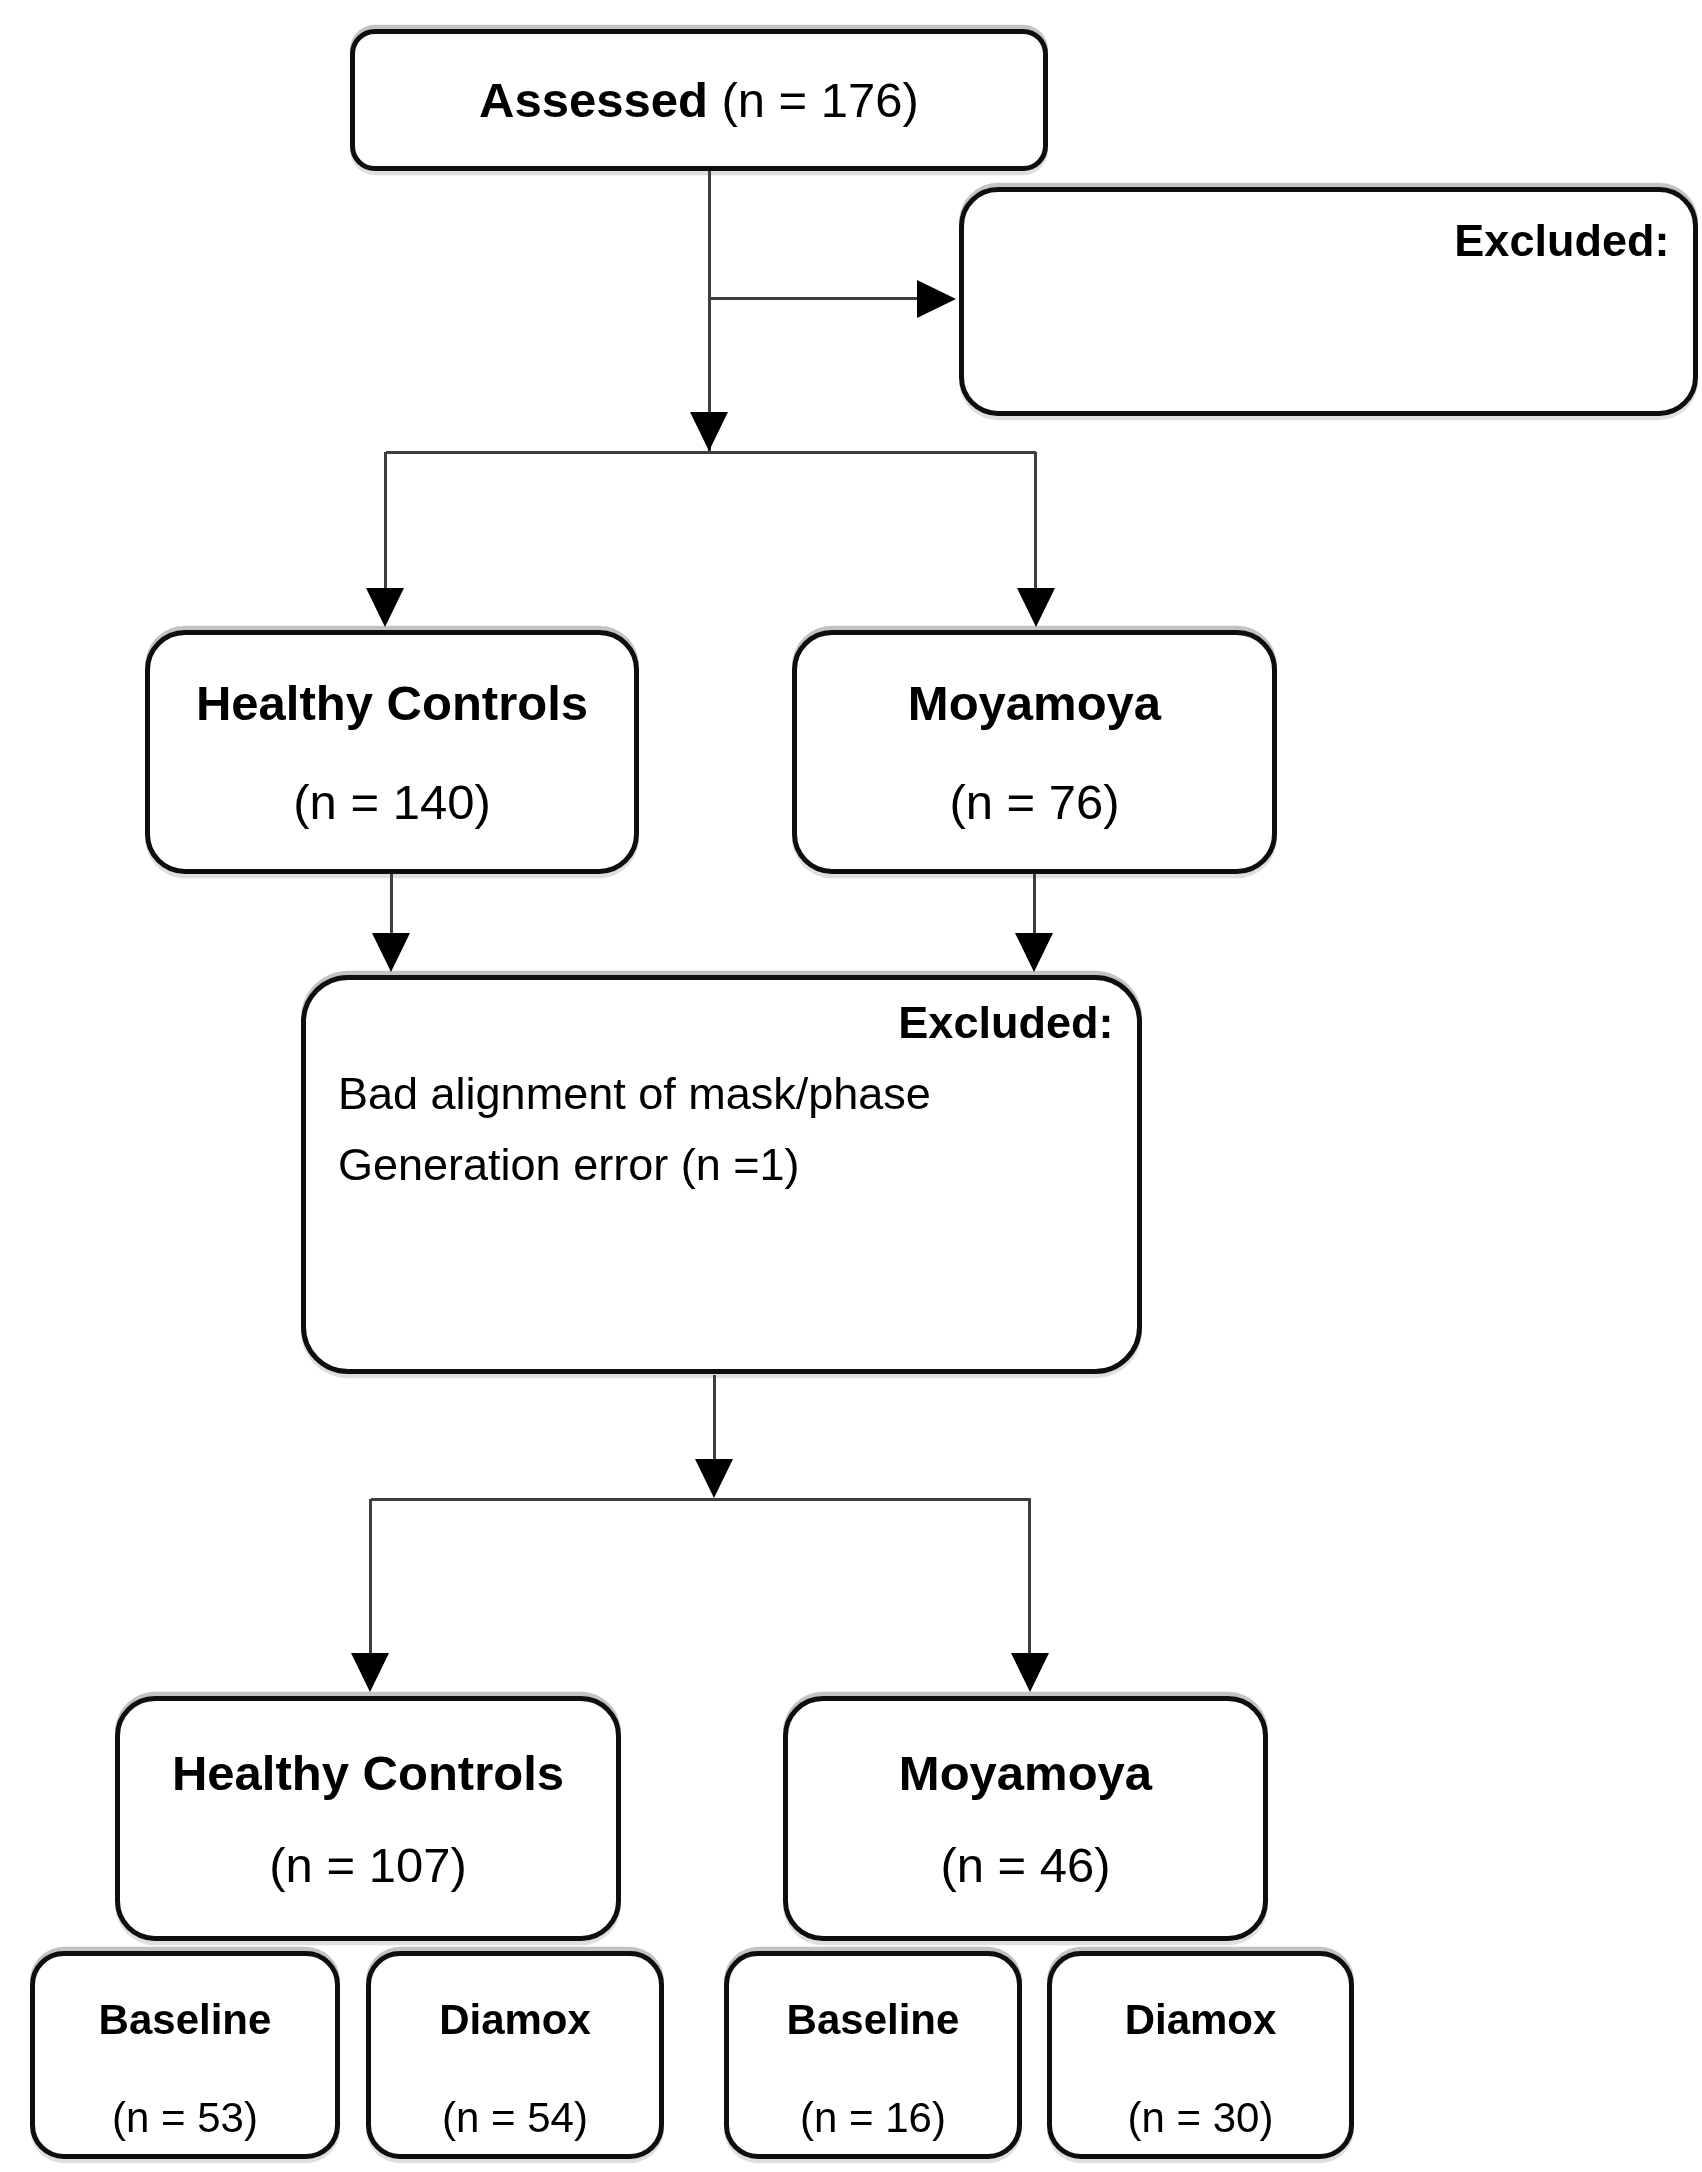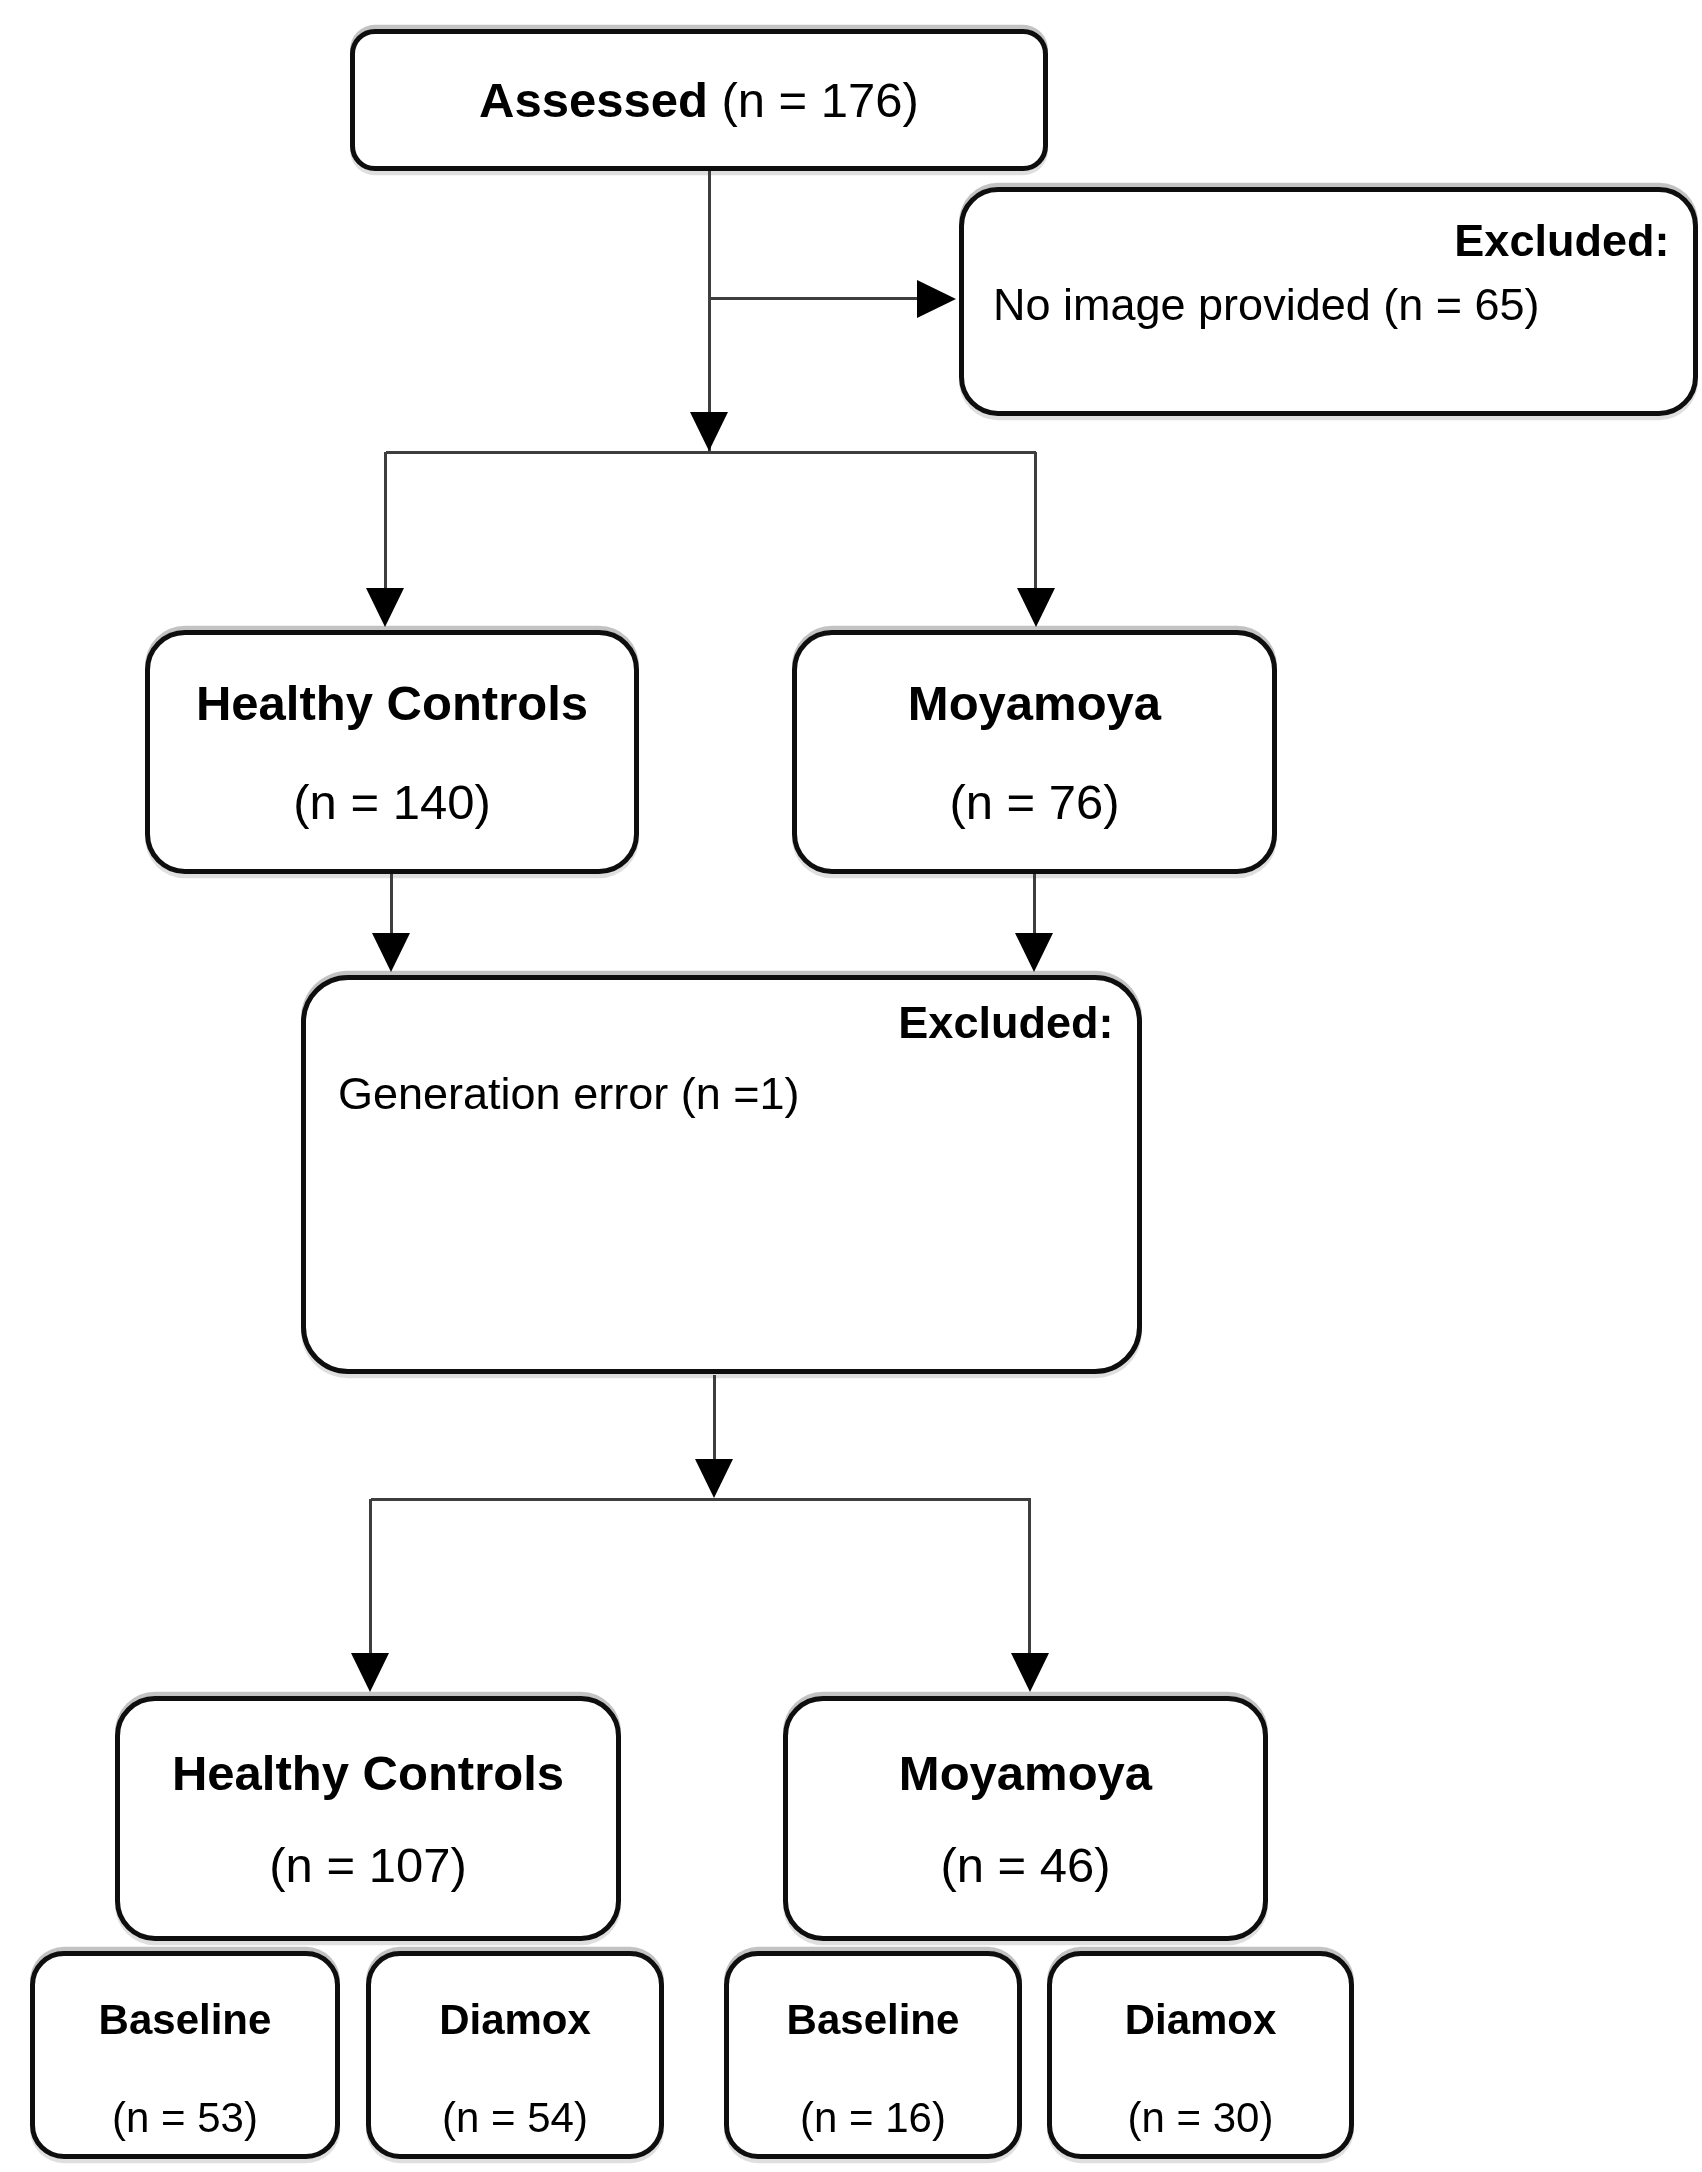--- a/index.html
+++ b/index.html
@@ -45,35 +45,35 @@
 
 <div class="canvas">
 
   <div class="box" style="left:350px;top:29px;width:698px;height:142px;border-radius:25px;flex-direction:row;gap:13.5px;">
     <span class="t fs58">Assessed</span>
     <span class="fs58">(n = 176)</span>
   </div>
 
   <div class="box ex" style="left:959px;top:187px;width:739px;height:229px;border-radius:39px;padding:17px 23.6px 0 29px;">
     <div class="t exline center">Excluded:</div>
-    <div class="exline">No image provided (n = 65)</div>
   </div>
 
   <div class="box" style="left:145px;top:630px;width:494px;height:244px;border-radius:40px;gap:35px;">
     <div class="t fs58">Healthy Controls</div>
     <div class="fs58">(n = 140)</div>
   </div>
 
   <div class="box" style="left:792px;top:630px;width:485px;height:244px;border-radius:40px;gap:35px;">
     <div class="t fs58">Moyamoya</div>
     <div class="fs58">(n = 76)</div>
   </div>
 
   <div class="box ex" style="left:301px;top:975px;width:841px;height:399px;border-radius:47px;padding:6.7px 23.6px 0 32px;">
     <div class="t exline2 center">Excluded:</div>
+    <div class="exline2">Bad alignment of mask/phase</div>
     <div class="exline2">Generation error (n =1)</div>
   </div>
 
   <div class="box" style="left:115px;top:1696px;width:506px;height:245px;border-radius:40px;gap:28px;">
     <div class="t fs58">Healthy Controls</div>
     <div class="fs58">(n = 107)</div>
   </div>
 
   <div class="box" style="left:783px;top:1696px;width:485px;height:245px;border-radius:40px;gap:28px;">
     <div class="t fs58">Moyamoya</div>

